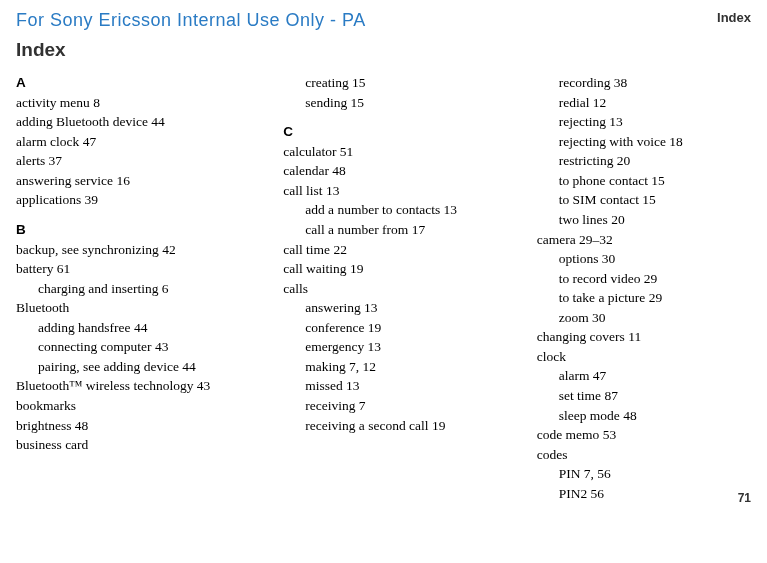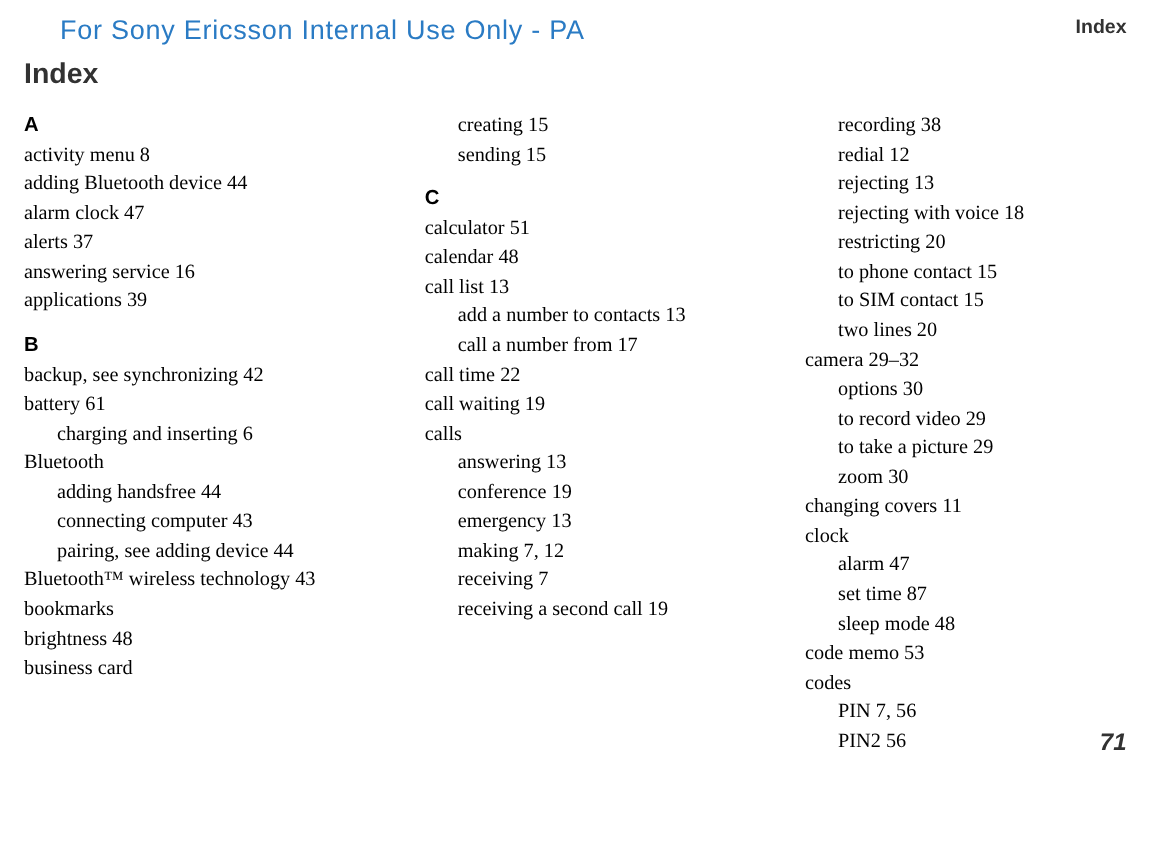--- a/index.html
+++ b/index.html
@@ -11,21 +11,20 @@
     width: 767px;
     box-sizing: border-box;
     position: relative;
   }
   .header-band {
     color: #2a7bc4;
     font-family: Arial, Helvetica, sans-serif;
     font-size: 18px;
     font-weight: 400;
     letter-spacing: 0.5px;
-    margin-left: 24px;
   }
   .index-heading {
     font-family: Arial, Helvetica, sans-serif;
     font-weight: 700;
     color: #323232;
     font-size: 19px;
     margin: 8px 0 12px 0;
   }
   .page-label {
     position: absolute;
@@ -55,22 +54,21 @@
   }
   .sec-letter.first { margin-top: 0; }
   .indent1 { padding-left: 22px; }
   .page-num {
     position: absolute;
     right: 16px;
     bottom: 8px;
     font-family: Arial, Helvetica, sans-serif;
     font-weight: 700;
     color: #323232;
-    font-size: 16px;
-    font-style: italic;
+    font-size: 12px;
   }
   .justify { text-align: justify; text-justify: inter-word; padding-right:30px;}
 </style>
 </head>
 <body>
 
 <div class="header-band">For Sony Ericsson Internal Use Only - PA</div>
 <div class="page-label">Index</div>
 <div class="index-heading">Index</div>
 
@@ -109,20 +107,21 @@
     <div>call list 13</div>
     <div class="indent1">add a number to contacts 13</div>
     <div class="indent1">call a number from 17</div>
     <div>call time 22</div>
     <div>call waiting 19</div>
     <div>calls</div>
     <div class="indent1">answering 13</div>
     <div class="indent1">conference 19</div>
     <div class="indent1">emergency 13</div>
     <div class="indent1">making 7, 12</div>
+    <div class="indent1">missed 13</div>
     <div class="indent1">receiving 7</div>
     <div class="indent1">receiving a second call 19</div>
   </div>
 
   <div class="col col3">
     <div class="indent1">recording 38</div>
     <div class="indent1">redial 12</div>
     <div class="indent1">rejecting 13</div>
     <div class="indent1">rejecting with voice 18</div>
     <div class="indent1">restricting 20</div>

